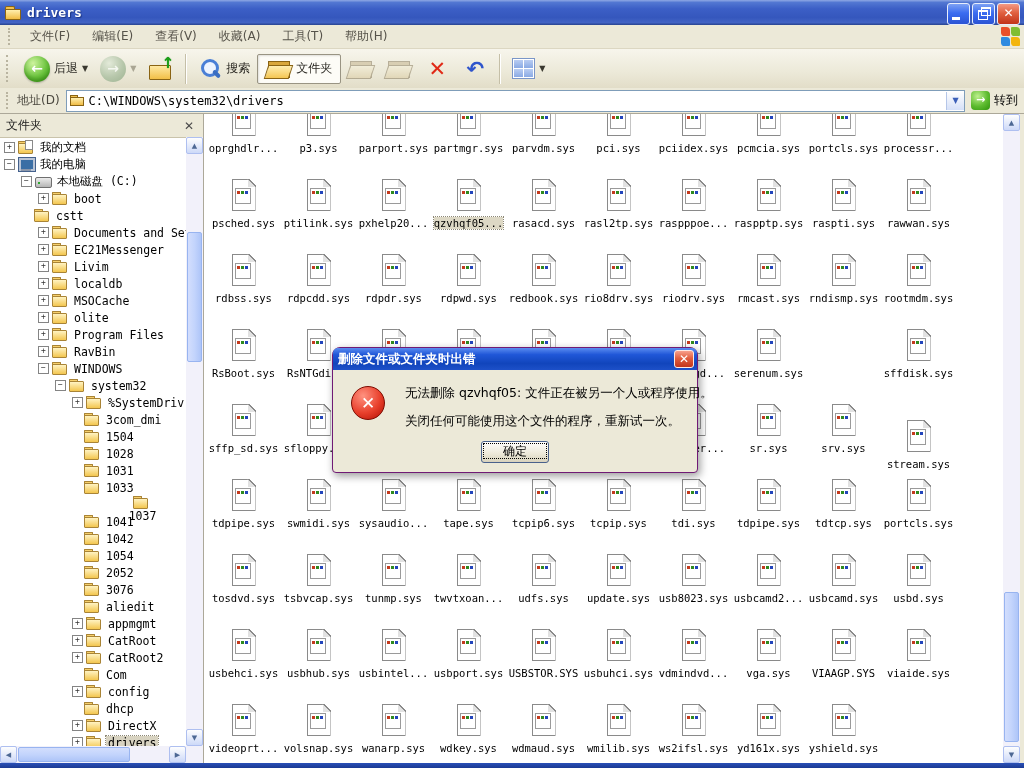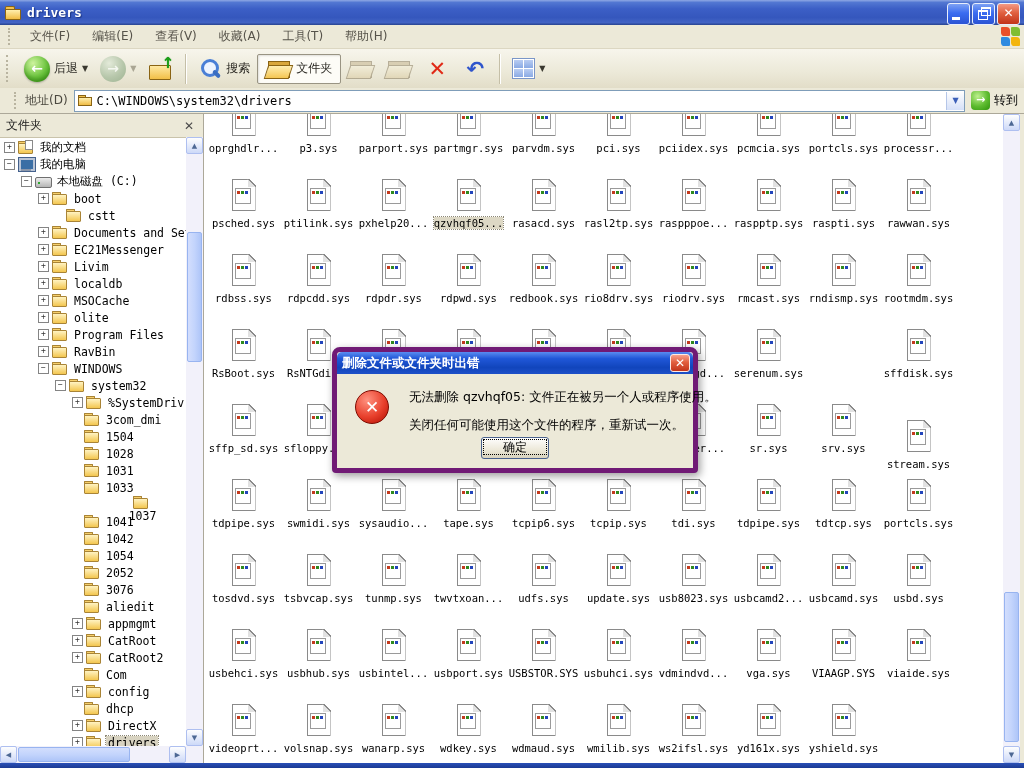--- a/index.html
+++ b/index.html
@@ -57,21 +57,21 @@
   .openfolder .front{position:absolute;left:0px;top:7px;width:23px;height:12px;background:linear-gradient(#ffeeb0,#f4c653);border:1px solid #8a6414;transform:skewX(-18deg);}
   .gico{opacity:.45;filter:grayscale(.6);}
   .xdel{color:#e02a17;font-size:21px;font-weight:bold;width:26px;text-align:center;flex:none;}
   .undo{color:#2f55cc;font-size:21px;font-weight:bold;width:26px;text-align:center;flex:none;line-height:22px;}
   .views{width:19px;height:17px;border:1px solid #7a96c8;background:#fff;display:grid;
     grid-template-columns:1fr 1fr;grid-template-rows:1fr 1fr;gap:1px;padding:1px;flex:none;}
   .views span{background:linear-gradient(#b9cdf2,#8aaae4);}
 
   
   .addrbar{position:absolute;left:0;top:88px;right:0;height:25px;background:#ece9d8;
-    border-bottom:1px solid #aca899;display:flex;align-items:center;padding-left:14px;}
+    border-bottom:1px solid #aca899;display:flex;align-items:center;padding-left:6px;}
   .addrlabel{color:#4b483f;margin-right:6px;white-space:nowrap;}
   .combo{flex:1;height:20px;background:#fff;border:1px solid #7f9db9;display:flex;align-items:center;padding-left:3px;margin-right:6px;}
   .combo .cico{width:15px;height:11px;position:relative;margin-right:4px;flex:none;}
   .combo .cico .tab{position:absolute;top:0;left:0;width:6px;height:4px;background:#f2c14d;border:1px solid #8a6414;border-bottom:none;}
   .combo .cico .body{position:absolute;top:2px;left:0;right:1px;bottom:0;background:linear-gradient(#ffefae,#f0bc45);border:1px solid #8a6414;}
   .pathtext{font-family:"DejaVu Sans Mono",monospace;font-size:12px;flex:1;}
   .combo .ddbtn{width:17px;height:18px;background:linear-gradient(#fefefe,#d5e0f8);border-left:1px solid #b5c6e8;
     color:#3b5fb8;font-size:8px;text-align:center;line-height:18px;flex:none;}
   .gobtn{display:flex;align-items:center;gap:4px;margin-right:6px;}
   .gocirc{width:19px;height:19px;border-radius:4px;text-align:center;line-height:18px;color:#fff;font-weight:bold;font-size:11px;
@@ -135,21 +135,21 @@
   .mini .mbar{height:3px;background:#16309c;}
   .mini .dots{display:flex;gap:1px;padding:2px 1px 1px;}
   .dot{width:3px;height:3px;} .dot.r{background:#c43a1e;} .dot.g{background:#2f8a1f;} .dot.b{background:#2244bb;}
   .mini .ln{height:1px;background:#b4b4b4;margin:1px 2px;}
   .flabel{margin-top:3px;text-align:center;font:10.5px "DejaVu Sans Mono",monospace;
     white-space:pre;overflow:hidden;height:14px;line-height:14px;}
   .fcell.sel .flabel span{background:#ddd8c5;outline:1px dotted #8d8876;}
 
   
   .dlg{position:absolute;left:332px;top:347px;width:366px;height:126px;z-index:10;
-    background:#ece9d8;border:5px solid #701a75;border-radius:8px 8px 4px 4px;
+    background:#ece9d8;border:1px solid #701a75;border-radius:8px 8px 4px 4px;
     box-shadow:2px 3px 9px rgba(0,0,0,.4);box-sizing:border-box;}
   .dlgtitle{height:22px;border-radius:5px 5px 0 0;padding-left:5px;
     background:linear-gradient(180deg,#5a8cf0 0%,#2057d8 30%,#1145bc 70%,#1d50c8 100%);
     color:#fff;font-weight:bold;font-size:12.5px;line-height:22px;}
   .dlgclose{position:absolute;top:2px;right:3px;width:20px;height:18px;border-radius:3px;
     background:linear-gradient(#f7a08c,#e25f3f 45%,#c2341a);border:1px solid #ffe9e2;
     color:#fff;font-size:12px;font-weight:bold;text-align:center;line-height:17px;box-sizing:border-box;}
   .erricon{position:absolute;left:18px;top:38px;width:34px;height:34px;border-radius:50%;
     background:radial-gradient(circle at 35% 28%,#ff9280,#e8402c 55%,#b00c00);
     border:1px solid #7d0a00;color:#fff;font-weight:bold;font-size:17px;text-align:center;line-height:33px;box-sizing:border-box;}
@@ -282,21 +282,21 @@
     <div class="treepanel">
       <div class="treehdr">
         <span class="t">文件夹</span>
         <span class="x">✕</span>
       </div>
       <div class="treeview">
           <div class="trow" style="padding-left: 4px;"><span class="exp">+</span><span class="tico docs"><span class="tab"></span><span class="body"></span><span class="paper"></span></span><span class="tlabel">我的文档</span></div>
           <div class="trow" style="padding-left: 4px;"><span class="exp">−</span><span class="tico comp"><span class="mon"></span><span class="base"></span></span><span class="tlabel">我的电脑</span></div>
           <div class="trow" style="padding-left: 21px;"><span class="exp">−</span><span class="tico disk"><span class="dr"></span><span class="led"></span></span><span class="tlabel">本地磁盘 (C:)</span></div>
           <div class="trow" style="padding-left: 38px;"><span class="exp">+</span><span class="tico folder"><span class="tab"></span><span class="body"></span></span><span class="tlabel">boot</span></div>
-          <div class="trow" style="padding-left: 54px;"><span class="expsp"></span><span class="tico folder"><span class="tab"></span><span class="body"></span></span><span class="tlabel">cstt</span></div>
+          <div class="trow" style="padding-left: 22px;"><span class="expsp"></span><span class="tico folder"><span class="tab"></span><span class="body"></span></span><span class="tlabel">cstt</span></div>
           <div class="trow" style="padding-left: 38px;"><span class="exp">+</span><span class="tico folder"><span class="tab"></span><span class="body"></span></span><span class="tlabel">Documents and Set</span></div>
           <div class="trow" style="padding-left: 38px;"><span class="exp">+</span><span class="tico folder"><span class="tab"></span><span class="body"></span></span><span class="tlabel">EC21Messenger</span></div>
           <div class="trow" style="padding-left: 38px;"><span class="exp">+</span><span class="tico folder"><span class="tab"></span><span class="body"></span></span><span class="tlabel">Livim</span></div>
           <div class="trow" style="padding-left: 38px;"><span class="exp">+</span><span class="tico folder"><span class="tab"></span><span class="body"></span></span><span class="tlabel">localdb</span></div>
           <div class="trow" style="padding-left: 38px;"><span class="exp">+</span><span class="tico folder"><span class="tab"></span><span class="body"></span></span><span class="tlabel">MSOCache</span></div>
           <div class="trow" style="padding-left: 38px;"><span class="exp">+</span><span class="tico folder"><span class="tab"></span><span class="body"></span></span><span class="tlabel">olite</span></div>
           <div class="trow" style="padding-left: 38px;"><span class="exp">+</span><span class="tico folder"><span class="tab"></span><span class="body"></span></span><span class="tlabel">Program Files</span></div>
           <div class="trow" style="padding-left: 38px;"><span class="exp">+</span><span class="tico folder"><span class="tab"></span><span class="body"></span></span><span class="tlabel">RavBin</span></div>
           <div class="trow" style="padding-left: 38px;"><span class="exp">−</span><span class="tico folder"><span class="tab"></span><span class="body"></span></span><span class="tlabel">WINDOWS</span></div>
           <div class="trow" style="padding-left: 55px;"><span class="exp">−</span><span class="tico folder"><span class="tab"></span><span class="body"></span></span><span class="tlabel">system32</span></div>

